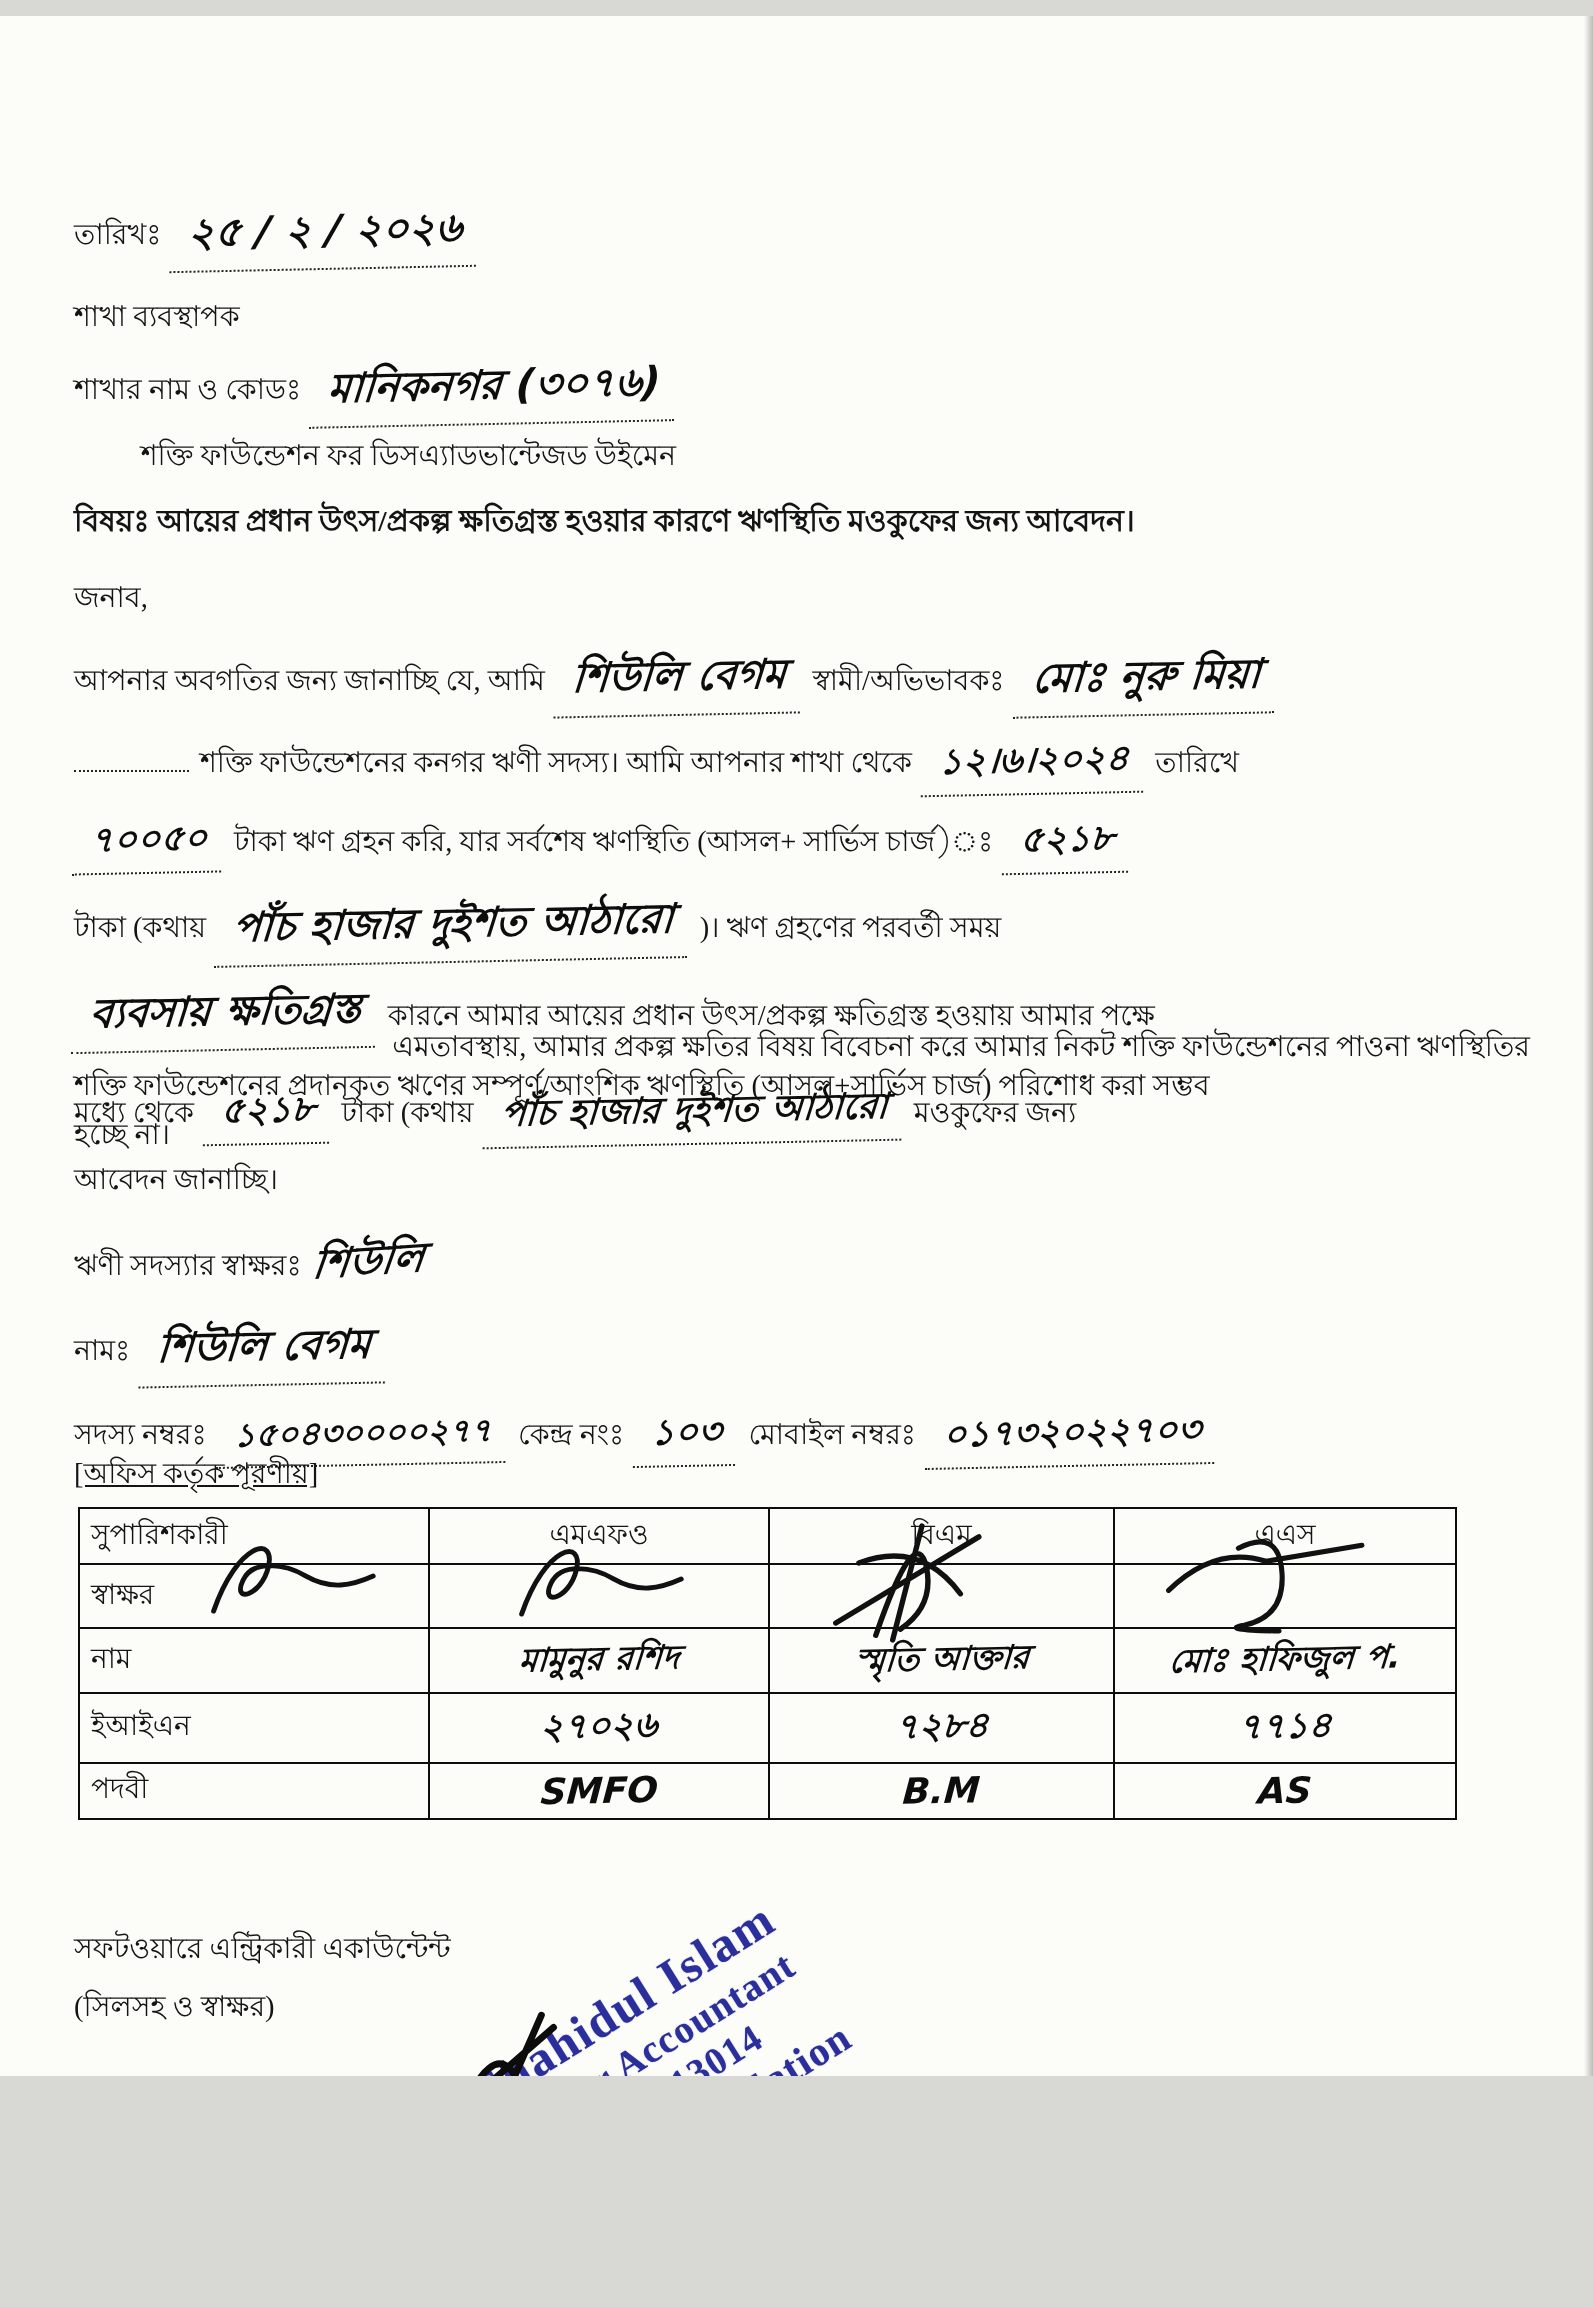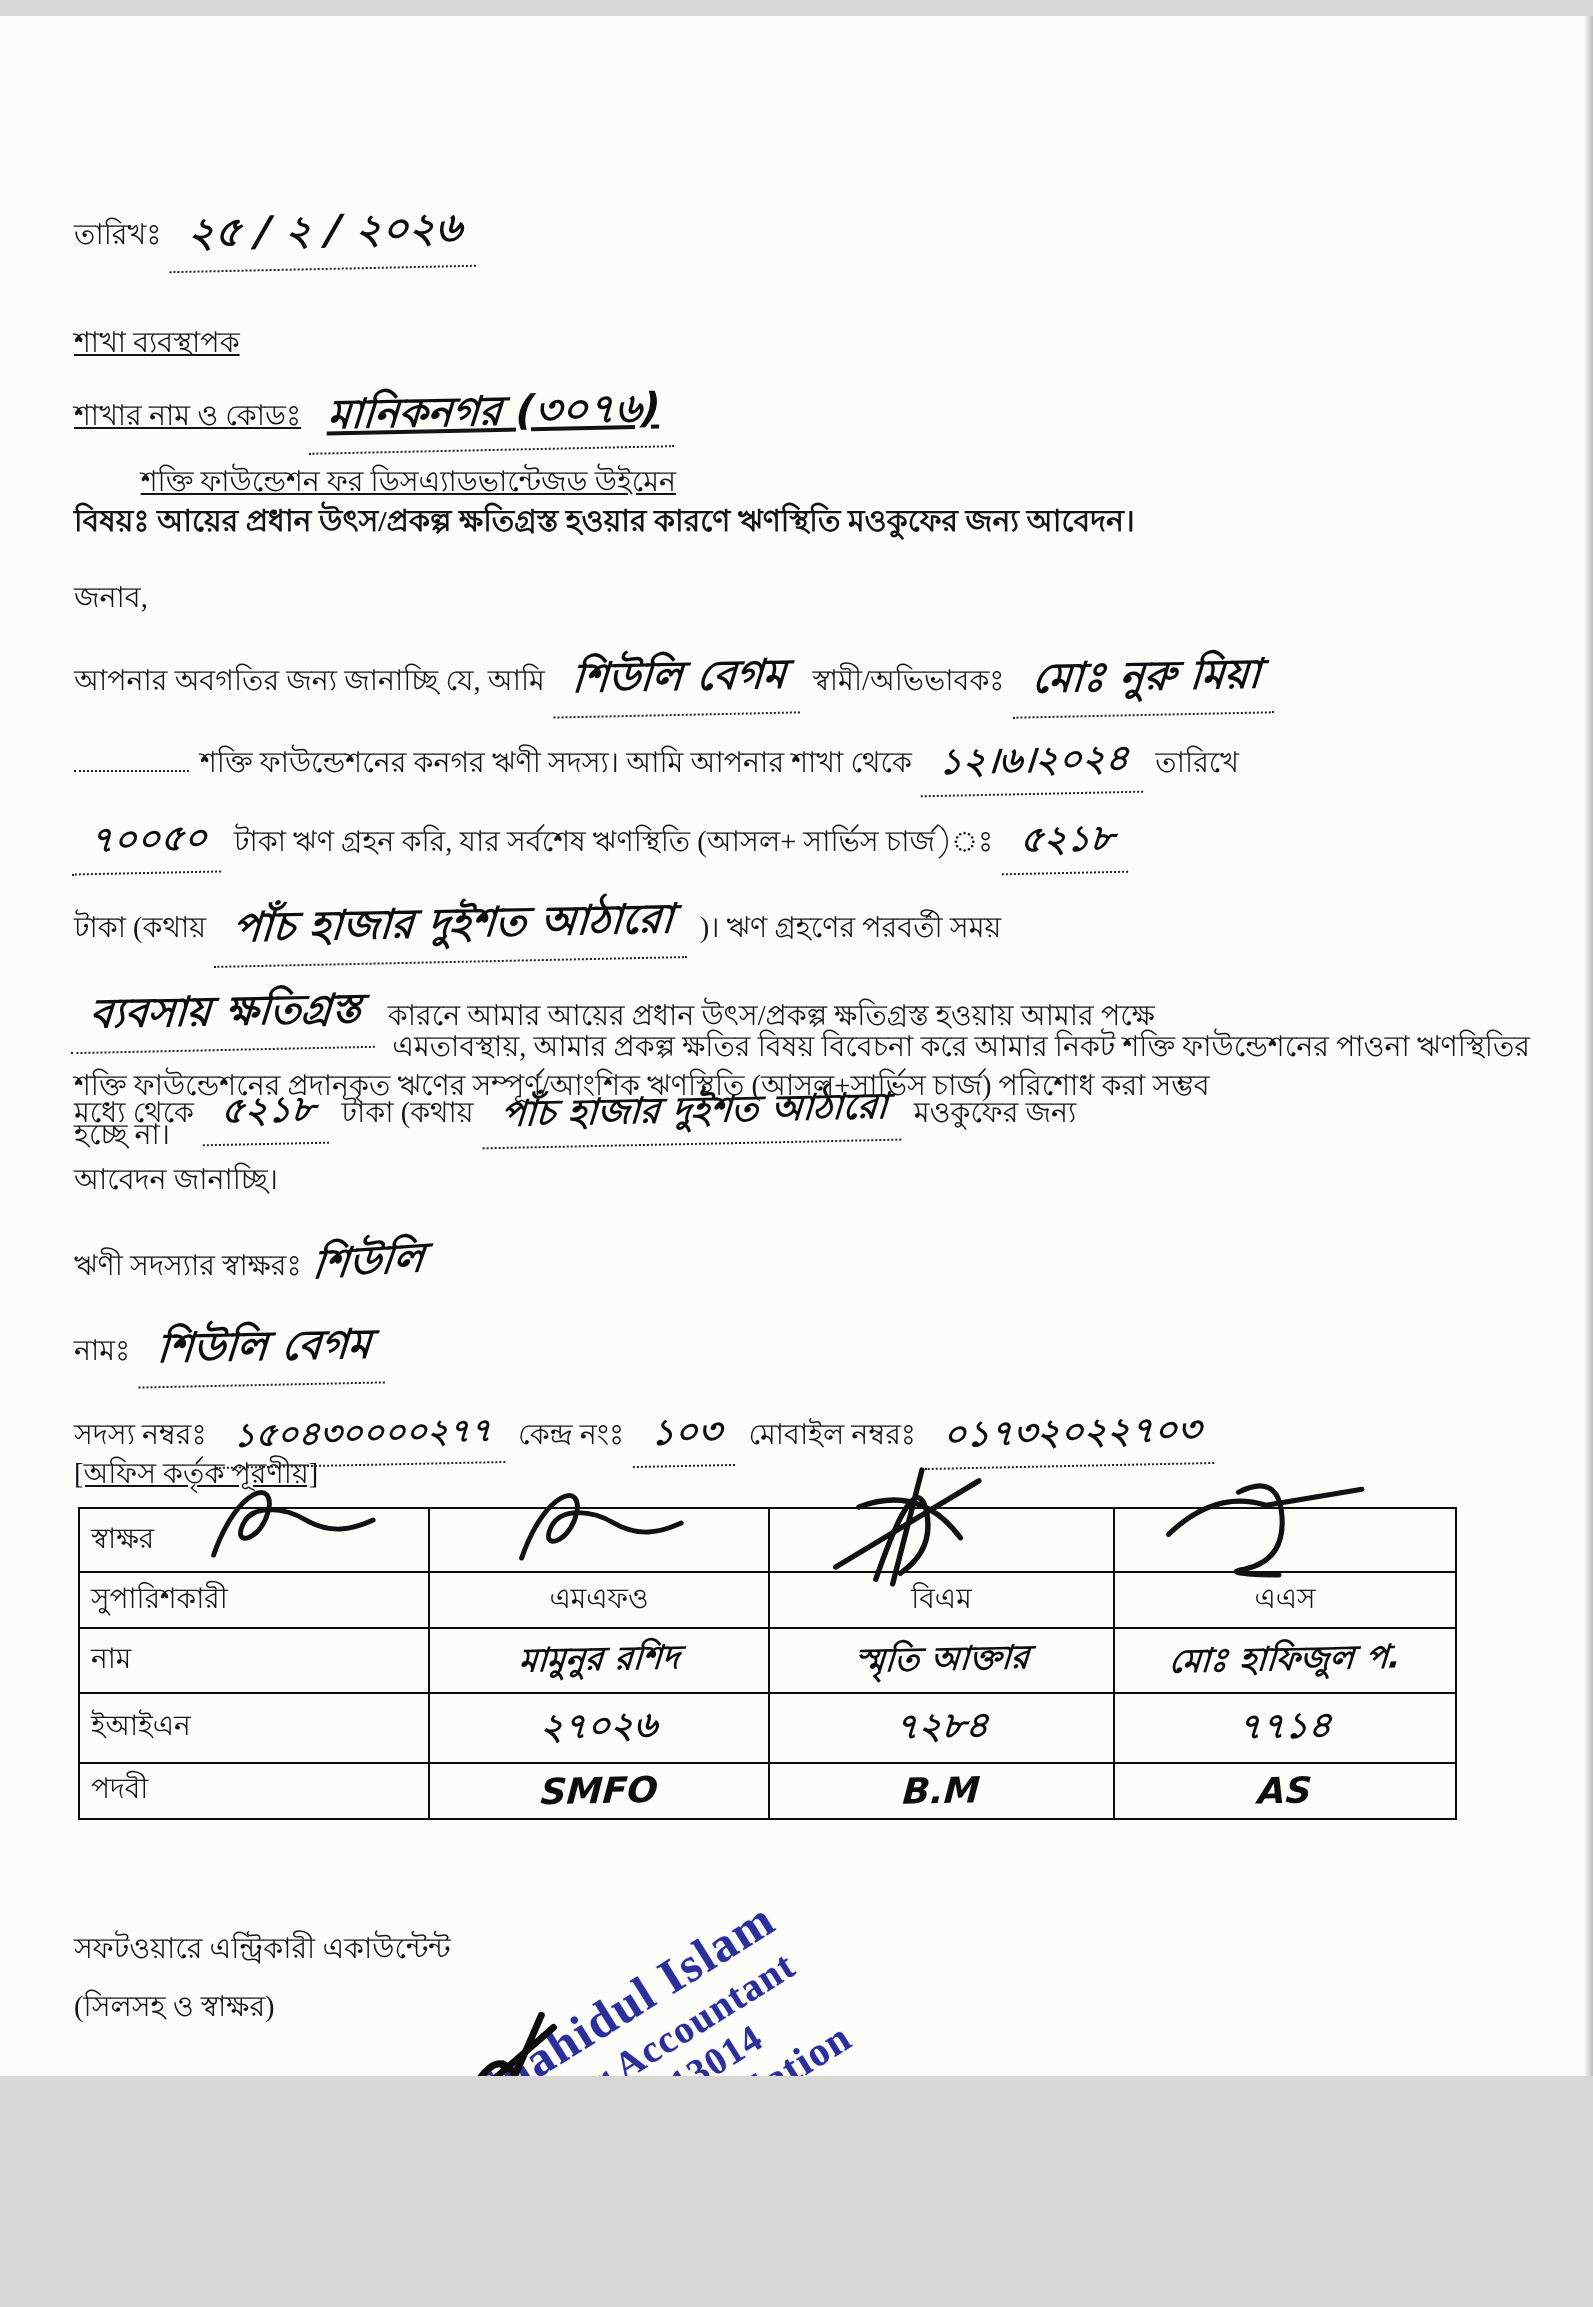--- a/index.html
+++ b/index.html
@@ -56,21 +56,21 @@
 </head>
 <body>
 
 <div class="page">
 
   <div class="abs line" style="left:74px; top:182px;">
     <span class="printed">তারিখঃ</span>
     <span class="hw hw-lg dotted">২৫ / ২ / ২০২৬</span>
   </div>
 
-  <div class="abs" style="left:74px; top:308px;text-decoration:underline;">
+  <div class="abs" style="left:74px; top:282px;">
     <div class="printed">শাখা ব্যবস্থাপক</div>
     <div class="line" style="margin-top:17px;">
       <span class="printed">শাখার নাম ও কোডঃ</span>
       <span class="hw hw-lg dotted">মানিকনগর (৩০৭৬)</span>
     </div>
     <div class="printed" style="margin-top:12px;text-align:right;">শক্তি ফাউন্ডেশন ফর ডিসএ্যাডভান্টেজড উইমেন</div>
   </div>
 
   <div class="abs printed bold" style="left:74px; top:485px; font-size:30px;text-align:right;">বিষয়ঃ আয়ের প্রধান উৎস/প্রকল্প ক্ষতিগ্রস্ত হওয়ার কারণে ঋণস্থিতি মওকুফের জন্য আবেদন।</div>
 
@@ -141,48 +141,48 @@
   <div class="abs printed" style="left:74px; top:1439px;text-decoration:underline;">[অফিস কর্তৃক পূরণীয়]</div>
 
   <table class="office abs" style="left:78px; top:1491px; width:1377px;">
     <colgroup>
         <col style="width:350px">
         <col style="width:340px">
         <col style="width:345px">
         <col style="width:342px">
       </colgroup>
     <tbody>
-        <tr style="height:64px;">
-      <td>
-        <span>স্বাক্ষর</span>
-        <svg class="sig-svg" style="left:121px; top:-45px; z-index:2;" width="182" height="115" viewBox="0 0 260 160">
-          <path d="M18 128 C52 30, 108 18, 96 66 C86 106, 44 118, 60 84 C74 54, 120 60, 150 78 C185 98, 215 92, 246 78" fill="none" stroke="#111" stroke-width="7" stroke-linecap="round"></path>
-        </svg>
-      </td>
-      <td>
-        <svg class="sig-svg" style="left:79px; top:-42px; z-index:2;" width="182" height="115" viewBox="0 0 260 160">
-          <path d="M18 128 C52 30, 108 18, 96 66 C86 106, 44 118, 60 84 C74 54, 120 60, 150 78 C185 98, 215 92, 246 78" fill="none" stroke="#111" stroke-width="7" stroke-linecap="round"></path>
-        </svg>
-      </td>
-      <td>
-        <svg class="sig-svg" style="left:55px; top:-52px; z-index:2;" width="200" height="140" viewBox="0 0 260 180">
-          <path d="M14 142 L200 30 M66 158 Q118 8 132 70 Q142 120 98 150 M88 164 L126 16 M44 64 Q124 34 176 104" fill="none" stroke="#111" stroke-width="7" stroke-linecap="round"></path>
-        </svg>
-      </td>
-      <td>
-        <svg class="sig-svg" style="left:42px; top:-49px; z-index:2;" width="218" height="140" viewBox="0 0 300 180">
-          <path d="M16 96 Q80 34 150 56 L282 34 M112 38 Q168 10 172 72 Q176 132 120 144 Q84 150 168 152" fill="none" stroke="#111" stroke-width="7" stroke-linecap="round"></path>
-        </svg>
-      </td>
-    </tr>
-    <tr style="height:56px;">
+        <tr style="height:56px;">
       <td>সুপারিশকারী</td>
       <td class="center">এমএফও</td>
       <td class="center">বিএম</td>
       <td class="center">এএস</td>
+    </tr>
+    <tr style="height:64px;">
+      <td>
+        <span>স্বাক্ষর</span>
+        <svg class="sig-svg" style="left:121px; top:-45px; z-index:2;" width="182" height="115" viewBox="0 0 260 160">
+          <path d="M18 128 C52 30, 108 18, 96 66 C86 106, 44 118, 60 84 C74 54, 120 60, 150 78 C185 98, 215 92, 246 78" fill="none" stroke="#111" stroke-width="7" stroke-linecap="round"></path>
+        </svg>
+      </td>
+      <td>
+        <svg class="sig-svg" style="left:79px; top:-42px; z-index:2;" width="182" height="115" viewBox="0 0 260 160">
+          <path d="M18 128 C52 30, 108 18, 96 66 C86 106, 44 118, 60 84 C74 54, 120 60, 150 78 C185 98, 215 92, 246 78" fill="none" stroke="#111" stroke-width="7" stroke-linecap="round"></path>
+        </svg>
+      </td>
+      <td>
+        <svg class="sig-svg" style="left:55px; top:-52px; z-index:2;" width="200" height="140" viewBox="0 0 260 180">
+          <path d="M14 142 L200 30 M66 158 Q118 8 132 70 Q142 120 98 150 M88 164 L126 16 M44 64 Q124 34 176 104" fill="none" stroke="#111" stroke-width="7" stroke-linecap="round"></path>
+        </svg>
+      </td>
+      <td>
+        <svg class="sig-svg" style="left:42px; top:-49px; z-index:2;" width="218" height="140" viewBox="0 0 300 180">
+          <path d="M16 96 Q80 34 150 56 L282 34 M112 38 Q168 10 172 72 Q176 132 120 144 Q84 150 168 152" fill="none" stroke="#111" stroke-width="7" stroke-linecap="round"></path>
+        </svg>
+      </td>
     </tr>
     <tr style="height:55px;">
       <td>
         <span>নাম</span>
       </td>
       <td class="center">
         <span class="hw hw-sm">মামুনুর রশিদ</span>
       </td>
       <td class="center">
         <span class="hw hw-sm">স্মৃতি আক্তার</span>

